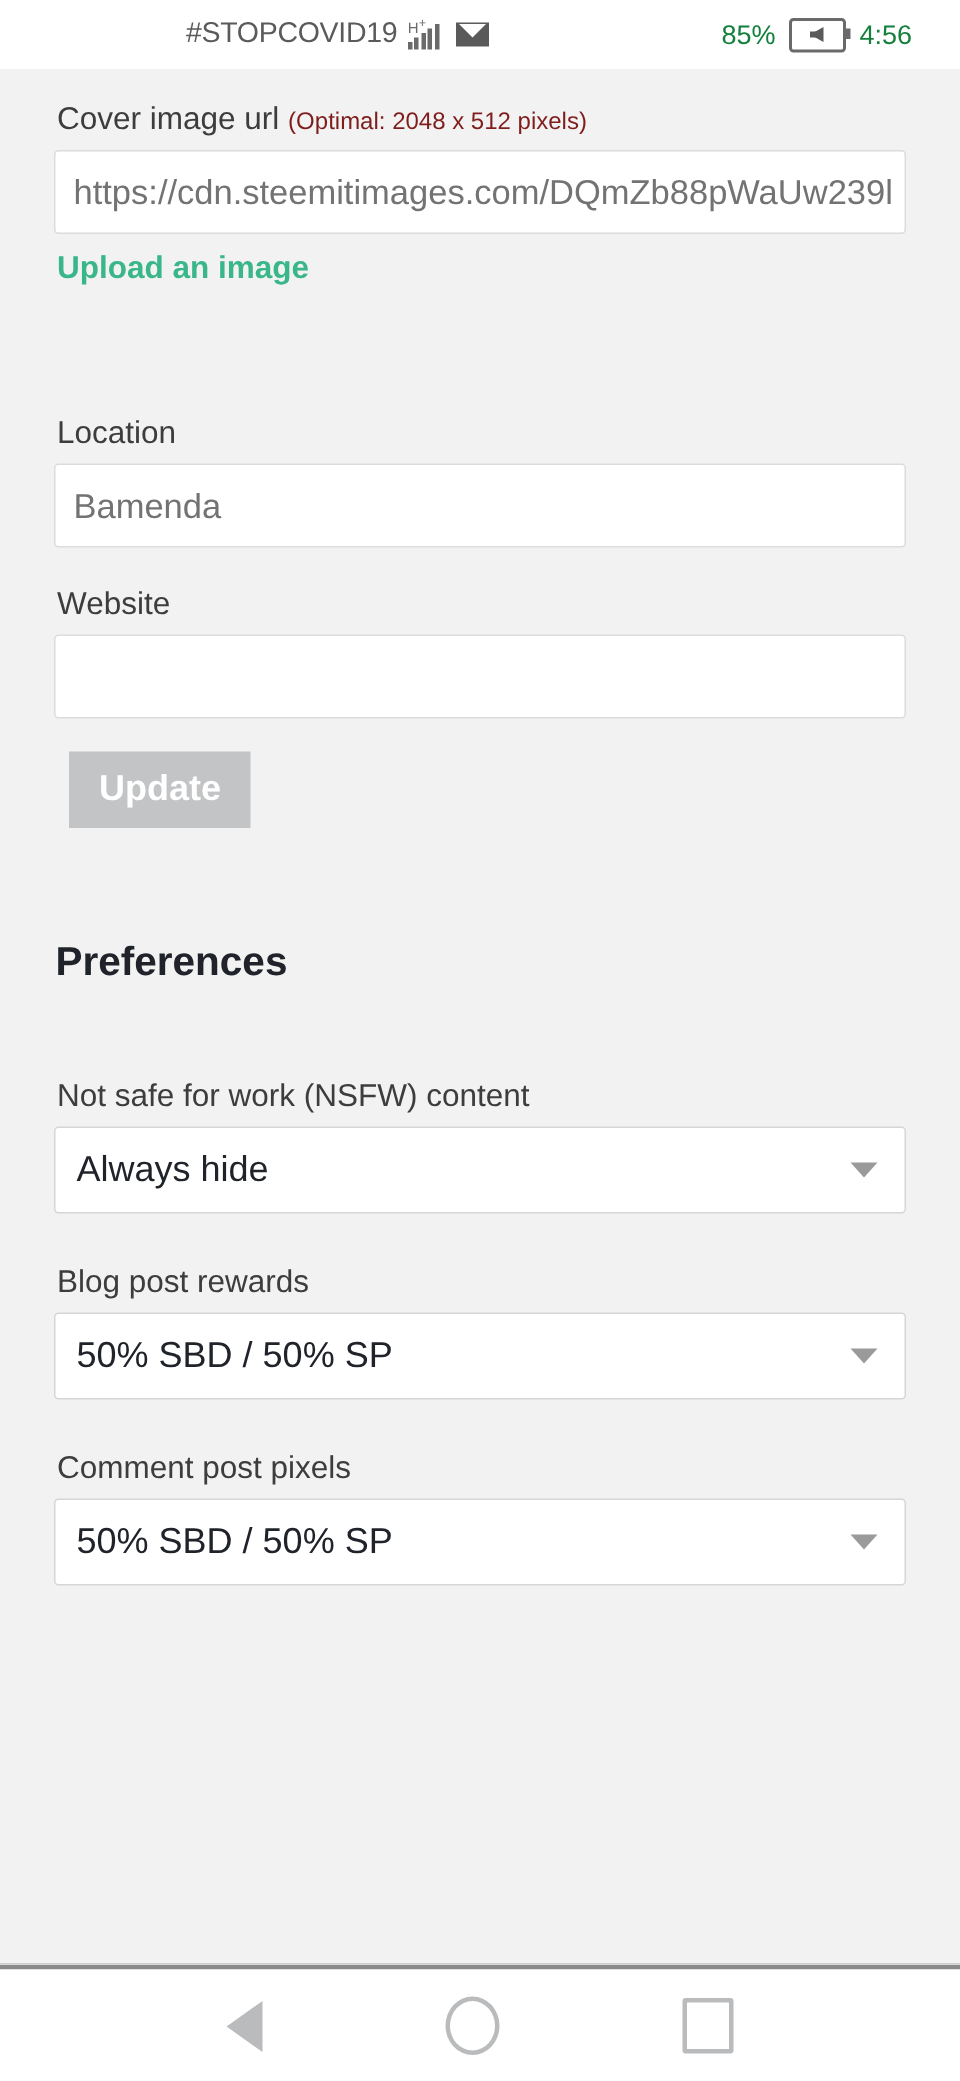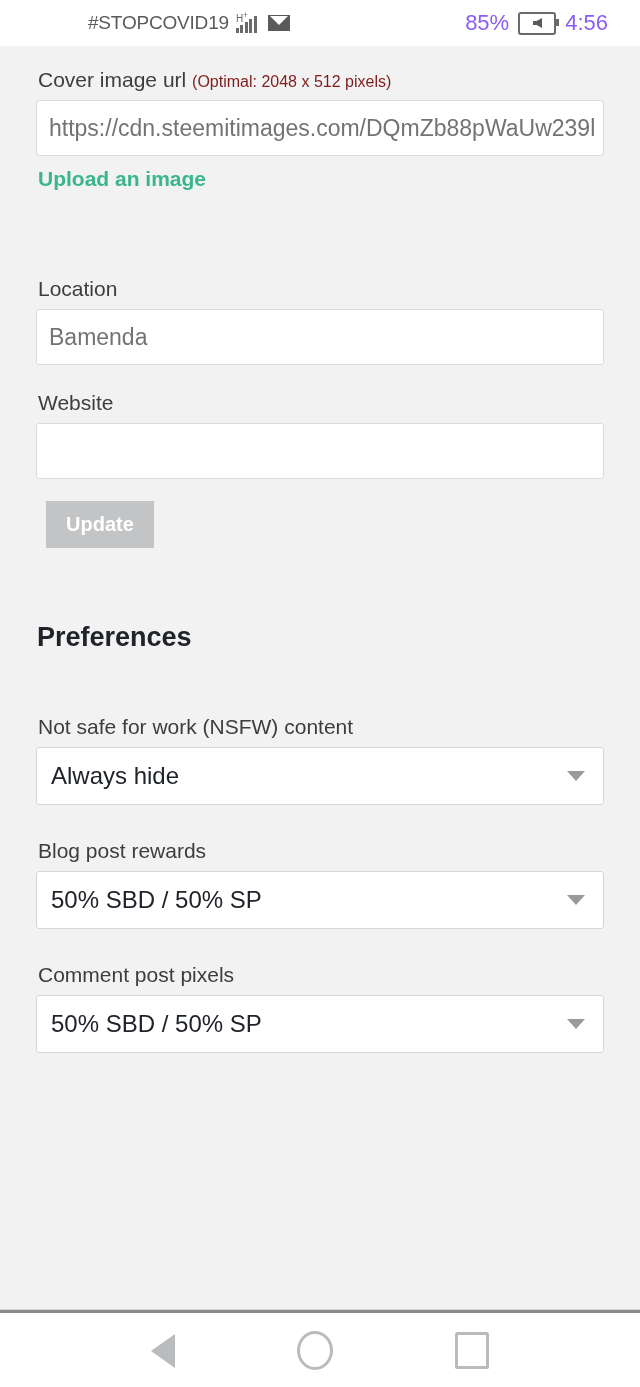--- a/index.html
+++ b/index.html
@@ -22,20 +22,21 @@
     align-items: center;
     justify-content: space-between;
     padding: 0 32px 0 88px;
     box-sizing: border-box;
     color: #5d5d5d;
   }
   .status-left {
     display: flex;
     align-items: center;
     gap: 6px;
+    margin-left: 36px;
   }
   .status-carrier {
     font-size: 19px;
     letter-spacing: -0.2px;
     color: #5a5a5a;
   }
   .signal-icon {
     display: inline-flex;
     align-items: flex-end;
     height: 20px;
@@ -76,22 +77,22 @@
     top: 1px;
     width: 0; height: 0;
     border-left: 9px solid transparent;
     border-right: 9px solid transparent;
     border-top: 9px solid #ffffff;
   }
   .status-right {
     display: flex;
     align-items: center;
     gap: 9px;
-    font-size: 22px;
-    color: #8b5cf6;
+    font-size: 18px;
+    color: #15803d;
   }
   .battery-icon {
     width: 34px;
     height: 19px;
     border: 2px solid #6a6a6a;
     border-radius: 3px;
     position: relative;
     display: inline-flex;
     align-items: center;
     justify-content: center;
@@ -160,21 +161,21 @@
     color: #39b68a;
     font-size: 21px;
     padding: 11px 0 0 2px;
     cursor: pointer;
     font-weight: bold;
   }
   .update-button {
     margin: 22px 0 0 10px;
     background: #c2c4c6;
     color: #ffffff;
-    font-size: 20px;
+    font-size: 24px;
     font-weight: bold;
     border: none;
     padding: 13px 20px 14px;
     font-family: "Liberation Sans", sans-serif;
     line-height: 1;
     cursor: default;
   }
   .section-title {
     font-size: 27px;
     font-weight: bold;

